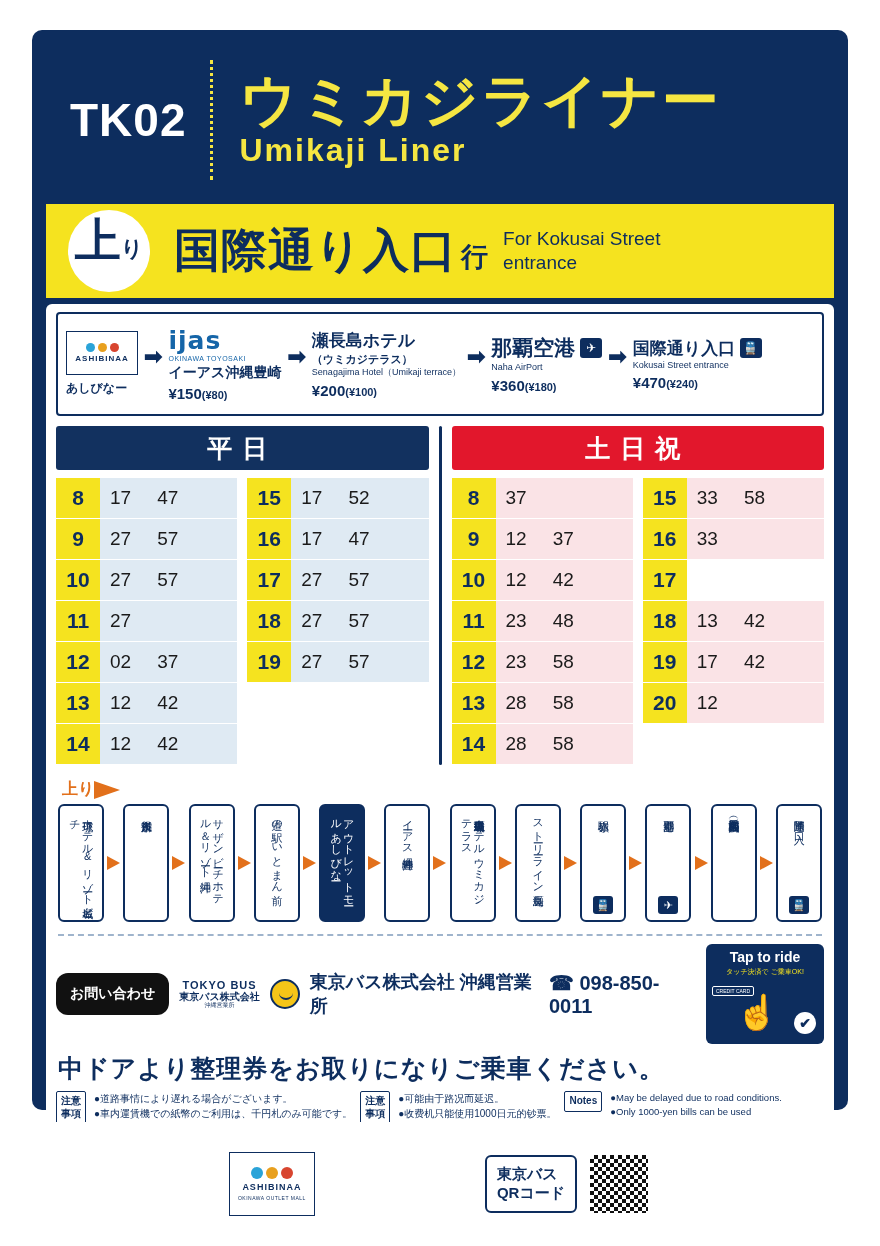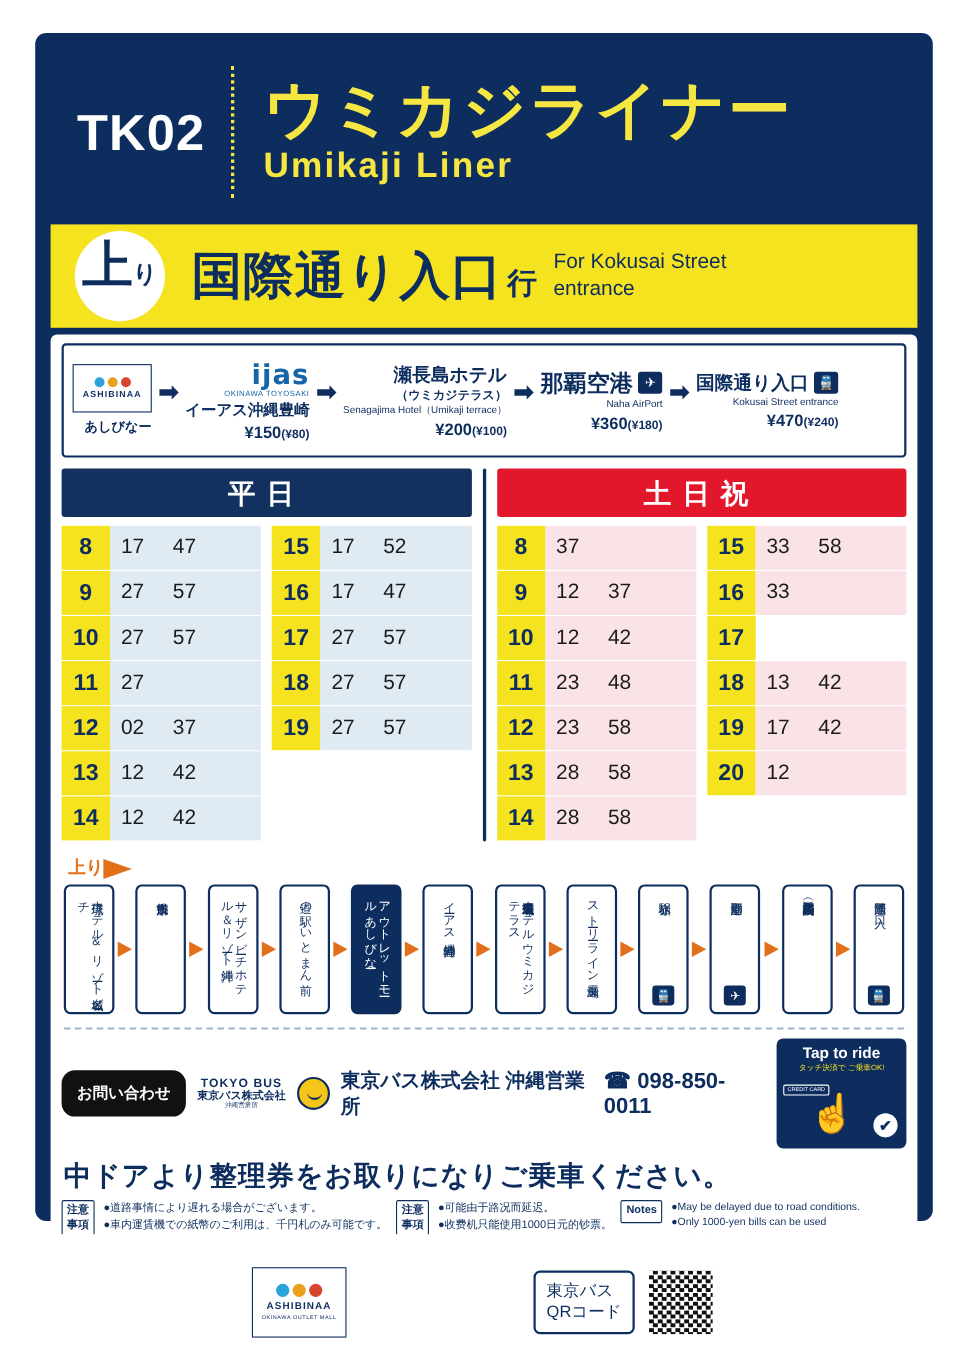--- a/index.html
+++ b/index.html
@@ -118,21 +118,21 @@
     border-radius: 4px;
     height: 104px;
     display: flex;
     align-items: center;
     padding: 0 8px;
     gap: 2px;
   }
   .fare-stop {
     display: flex;
     flex-direction: column;
-    align-items: flex-end;
+    align-items: flex-start;
     justify-content: center;
     text-align: center;
     flex: 0 0 auto;
   }
   .fare-name {
     color: #0d2d5e;
     font-weight: bold;
   }
   .fare-sub {
     color: #0d2d5e;
@@ -434,21 +434,21 @@
   }
   .ashibinaa-big .ashi-dots i { width: 12px; height: 12px; }
   .ashibinaa-big .ashi-text { font-size: 9px; }
   .ashibinaa-big .ashi-sub { font-size: 5px; color: #0d2d5e; letter-spacing: .5px; }
   .qr-group { display: flex; align-items: center; gap: 10px; }
   .qr-pill {
     border: 2px solid #0d2d5e;
     color: #0d2d5e;
     border-radius: 6px;
     font-size: 15px;
-    font-weight: normal;
+    font-weight: bold;
     line-height: 1.25;
     padding: 8px 10px;
     position: relative;
   }
   .qr-code {
     width: 64px; height: 64px;
     background:
       repeating-conic-gradient(#111 0% 25%, #ffffff 0% 50%) 0 0/8px 8px;
     border: 3px solid #ffffff;
     outline: 1px solid #ffffff;

